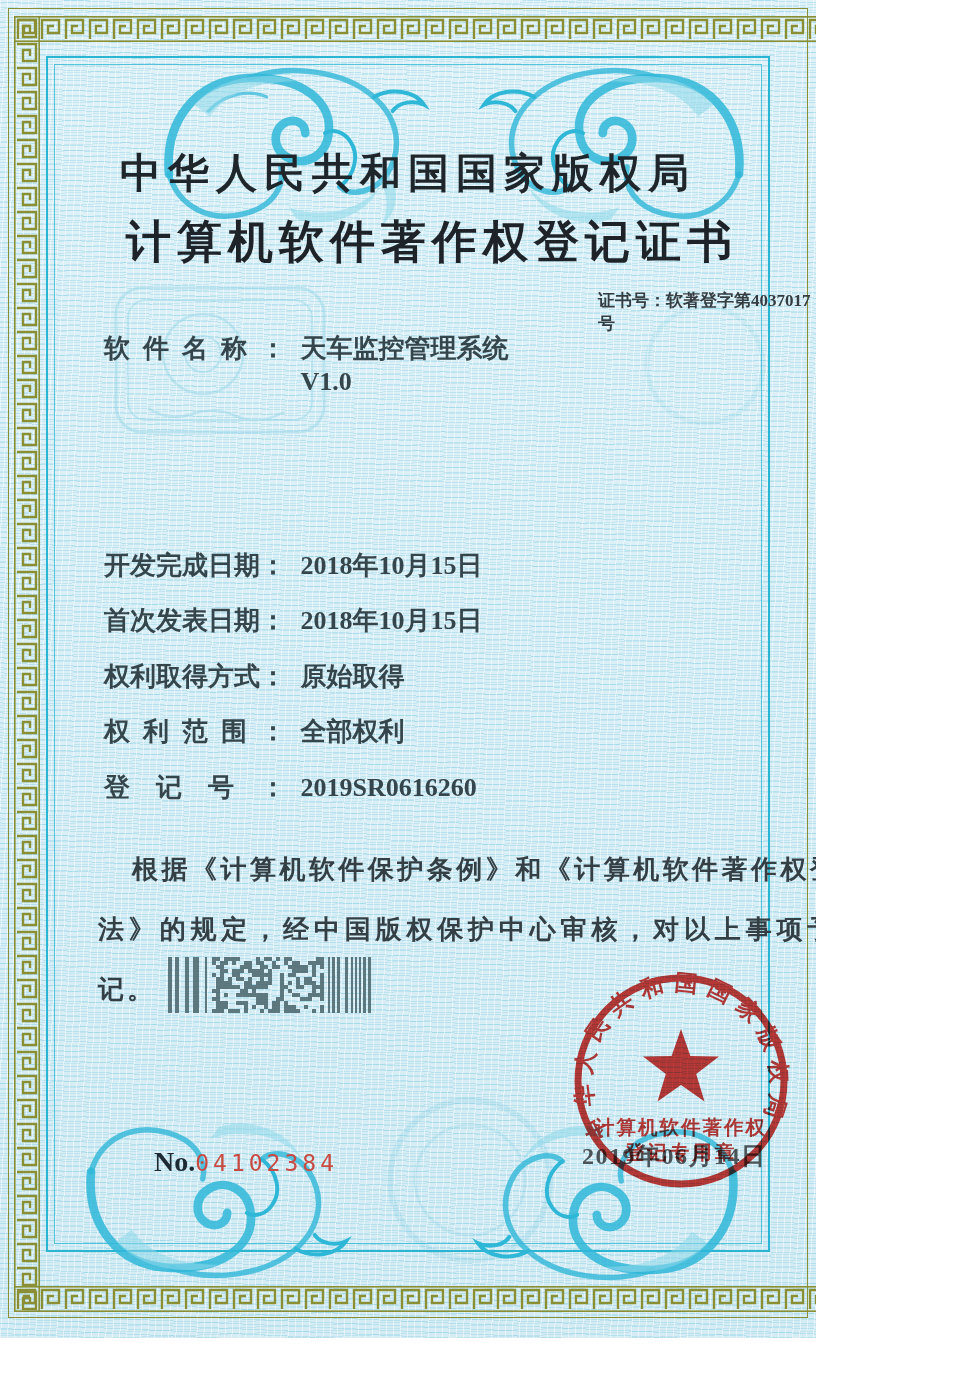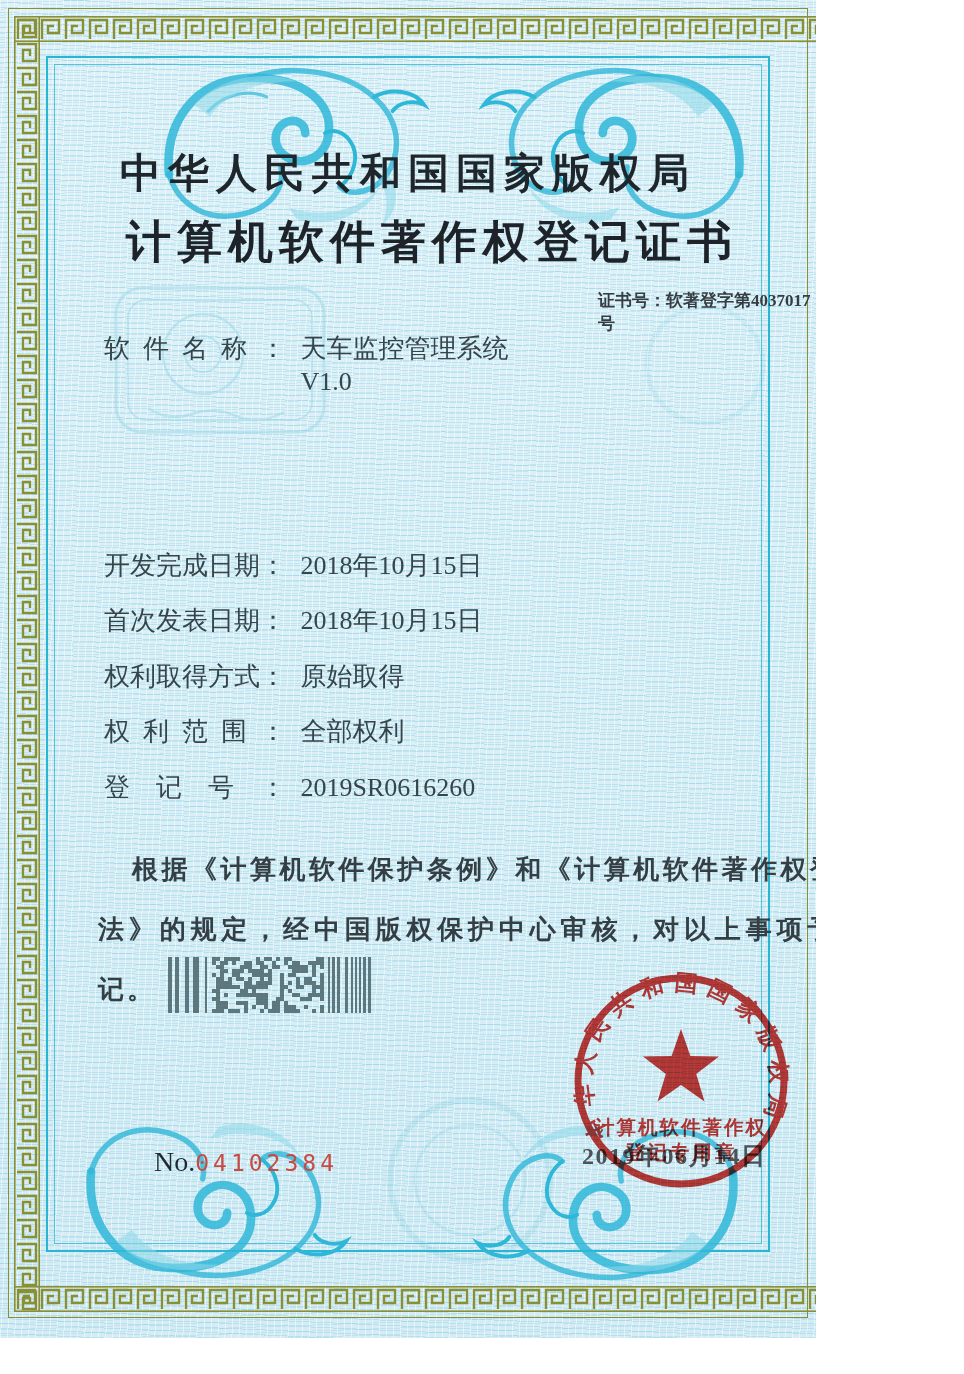--- a/index.html
+++ b/index.html
@@ -30,32 +30,32 @@
   .fl-br{right:44px; bottom:82px; transform:scale(-1,-1);}
   .wm{position:absolute; z-index:1; pointer-events:none;}
   
   .t1{position:absolute; left:0; right:0; top:146px; text-align:center;
       font-size:41px; font-weight:700; letter-spacing:7px; color:#1f262b; z-index:4;}
   .t2{position:absolute; left:0; right:0; top:212px; text-align:center;
       font-size:45px; font-weight:800; letter-spacing:6px; color:#1d2328; z-index:4;padding-left:48px;}
   .certline{position:absolute; left:598px; top:289px; font-size:17px; font-weight:700;
       color:#343d42; z-index:4;}
   .certline .certval{}
-  .field-row{position:absolute; left:104px; font-size:26px; font-weight:400;
+  .field-row{position:absolute; left:104px; font-size:26px; font-weight:700;
       color:#35454c; z-index:4; line-height:33px;}
   .flabel{display:inline-block; width:182px; text-align:justify; text-align-last:justify; vertical-align:top;}
   .fvalue{display:inline-block; margin-left:8px; vertical-align:top;}
   .statement{position:absolute; left:98px; top:840px; width:800px; z-index:4;
       font-size:26px; font-weight:700; line-height:60px; letter-spacing:3px;
       text-align:justify; text-indent:34px; color:#333f45;}
   .barcode{position:absolute; left:168px; top:957px; width:206px; height:56px; z-index:4; opacity:.88;}
   .issue-date{position:absolute; left:582px; top:1140px; font-size:24px; font-weight:700;
       letter-spacing:1.5px; color:#4a5357; z-index:4;}
   .serial{position:absolute; left:154px; top:1146px; z-index:6;}
-  .serial .no-label{font-size:28px; color:#1e2a33; font-weight:400;}
+  .serial .no-label{font-size:28px; color:#1e2a33; font-weight:700;}
   .serial .no-value{font-family:"DejaVu Sans Mono", monospace; font-size:23px; color:#c84a42;
       letter-spacing:4px; }
   .seal{position:absolute; left:566px; top:966px; width:230px; height:230px; z-index:7;
       mix-blend-mode:multiply; opacity:.94;}
   .seal text{font-family:"Liberation Serif", serif;}
 </style>
 </head>
 <body>
 
 <div class="page">

